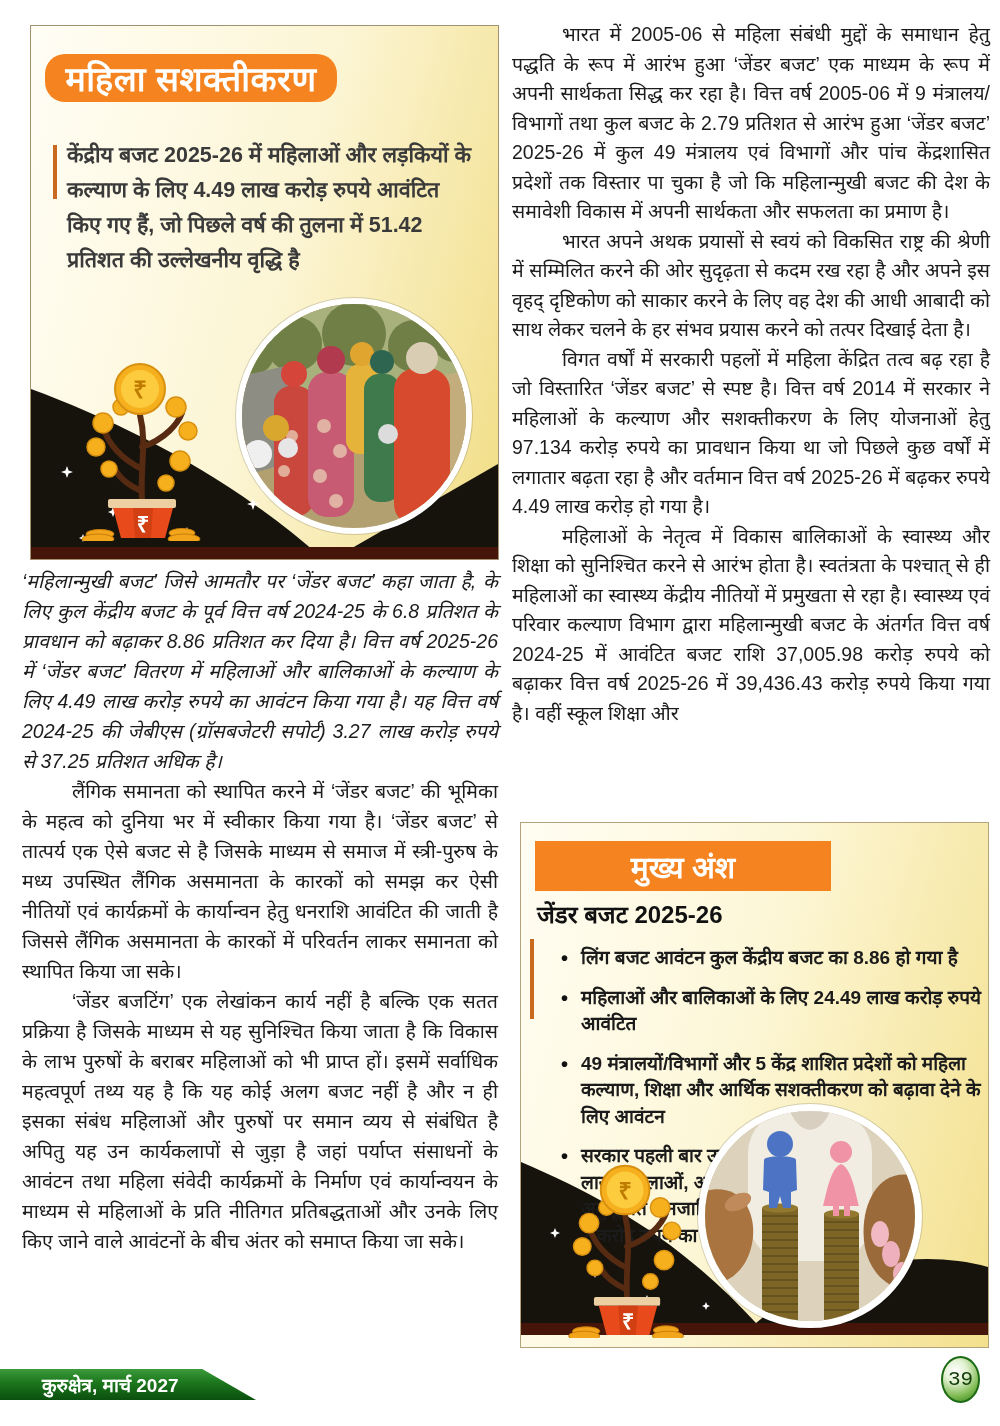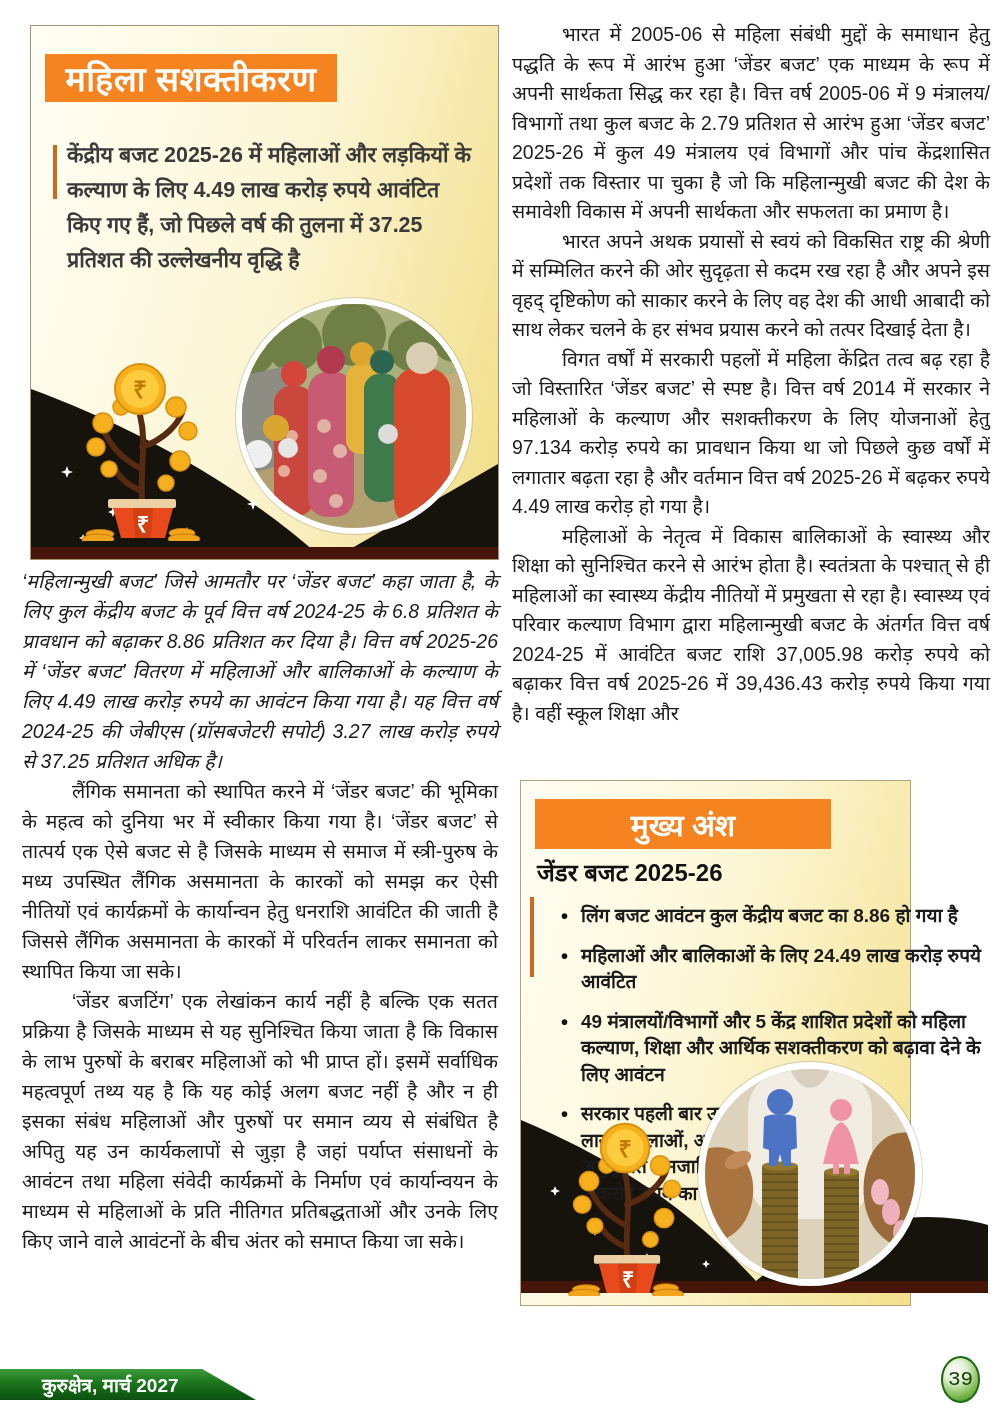--- a/index.html
+++ b/index.html
@@ -6,40 +6,40 @@
   .page{position:relative;width:1000px;height:1426px;background:#ffffff;overflow:hidden;
         font-family:"Liberation Sans", sans-serif;color:#1f1f1f;}
 
   
   .feature-panel{position:absolute;left:30px;top:25px;width:467px;height:533px;
                  border:1px solid #a2926f;
                  background:linear-gradient(105deg,#fffef6 0%,#fcf5d4 52%,#f1dd85 100%);}
   .panel-bg{position:absolute;left:0;top:0;width:467px;height:533px;}
   .title-box{position:absolute;left:14px;top:28px;width:292px;height:48px;background:#f5831f;
              display:flex;align-items:center;justify-content:center;color:#ffffff;
-             font-size:34px;font-weight:bold;letter-spacing:.5px;}
+             font-size:34px;font-weight:bold;letter-spacing:.5px;border-radius:20px;}
   .intro{position:absolute;left:36px;top:112px;width:408px;font-size:21.5px;font-weight:bold;
          color:#3a3a3a;line-height:35px;}
   .intro-bar{position:absolute;left:-14px;top:7px;width:4px;height:54px;background:#c96a1e;}
 
   .photo-ring{position:absolute;border-radius:50%;overflow:hidden;background:#cfc3a0;}
   .women-photo{left:205px;top:272px;width:224px;height:224px;border:6px solid #ffffff;
                box-shadow:0 0 0 1px rgba(0,0,0,.15);}
   .plant-box{position:absolute;}
   .plant-left{left:45px;top:325px;width:135px;height:190px;}
 
   
   .body-col{position:absolute;font-size:19.5px;line-height:30px;text-align:justify;color:#1c1c1c;}
   .col-left-text{left:22px;top:566px;width:476px;}
   .col-right-text{left:512px;top:20px;width:478px;line-height:29.5px;}
   .para{margin:0;text-indent:50px;}
   .para.first{text-indent:0;font-style:italic;}
 
   
-  .highlights{position:absolute;left:520px;top:780px;width:391px;height:526px;
+  .highlights{position:absolute;left:520px;top:822px;width:469px;height:526px;
               border:1px solid #b3a37d;box-sizing:border-box;
               background:linear-gradient(105deg,#fffdf3 0%,#fdf7d8 45%,#f3e08d 100%);text-decoration:underline;}
   .hl-header{position:absolute;left:14px;top:18px;width:296px;height:50px;background:#f5831f;
              display:flex;align-items:center;justify-content:center;color:#ffffff;
              font-size:30px;font-weight:bold;}
   .hl-sub{position:absolute;left:16px;top:74px;margin:0;font-size:24px;font-weight:bold;color:#111;}
   .hl-bar{position:absolute;left:9px;top:116px;width:4px;height:80px;background:#c96a1e;}
   .hl-bullets{position:absolute;left:16px;top:106px;width:444px;margin:16px;padding:0;list-style:none;}
   .hl-bullets li{position:relative;padding-left:28px;margin-bottom:13px;font-size:19px;
                  font-weight:600;line-height:26.5px;color:#1b1b1b;}
@@ -81,21 +81,21 @@
         <path transform="translate(52,512)" d="M0 -4 L1.2 -1.2 L4 0 L1.2 1.2 L0 4 L-1.2 1.2 L-4 0 L-1.2 -1.2 Z"></path>
       </g>
     </svg>
 
     <div class="title-box">
       <span>महिला सशक्तीकरण</span>
     </div>
 
     <div class="intro">
       <span class="intro-bar"></span>
-      <span>केंद्रीय बजट 2025-26 में महिलाओं और लड़कियों के कल्याण के लिए 4.49 लाख करोड़ रुपये आवंटित किए गए हैं, जो पिछले वर्ष की तुलना में 37.25 प्रतिशत की उल्लेखनीय वृद्धि है</span>
+      <span>केंद्रीय बजट 2025-26 में महिलाओं और लड़कियों के कल्याण के लिए 4.49 लाख करोड़ रुपये आवंटित किए गए हैं, जो पिछले वर्ष की तुलना में 51.42 प्रतिशत की उल्लेखनीय वृद्धि है</span>
     </div>
 
     <div class="plant-box plant-left">
       <svg viewBox="0 0 135 190" width="135" height="190">
         <g stroke="#572a12" stroke-width="6" fill="none" stroke-linecap="round">
           <path d="M67,160 C62,122 72,96 64,64"></path>
           <path d="M66,118 C45,108 32,92 28,78"></path>
           <path d="M66,96 C90,88 102,72 106,62"></path>
           <path d="M65,140 C52,134 44,127 40,120"></path>
         </g>

